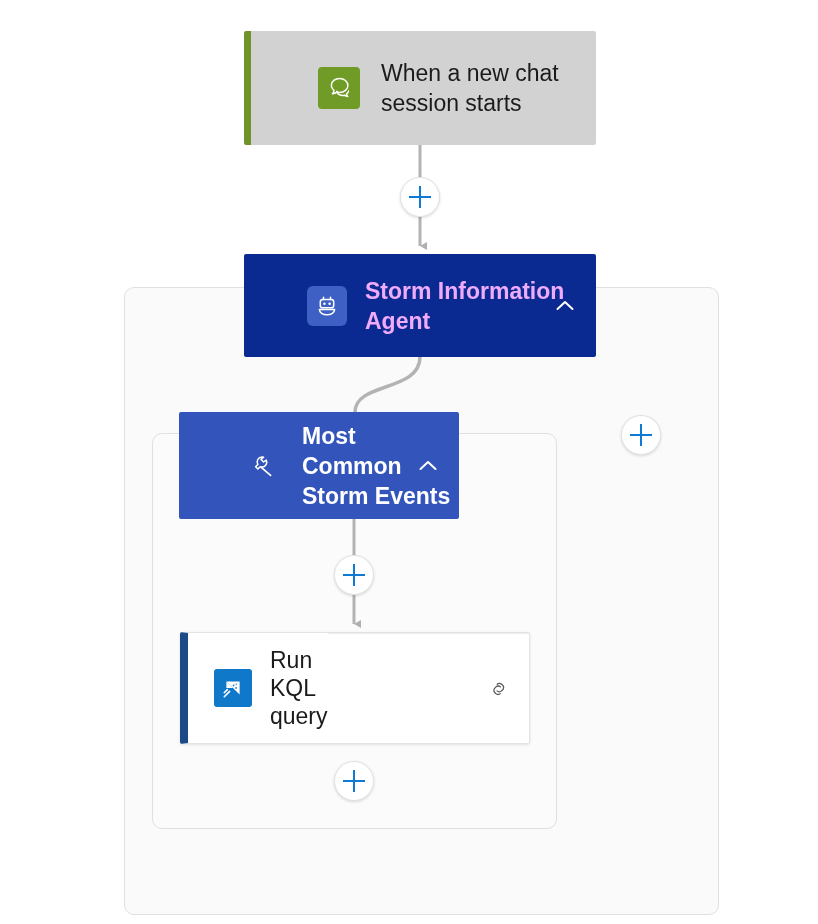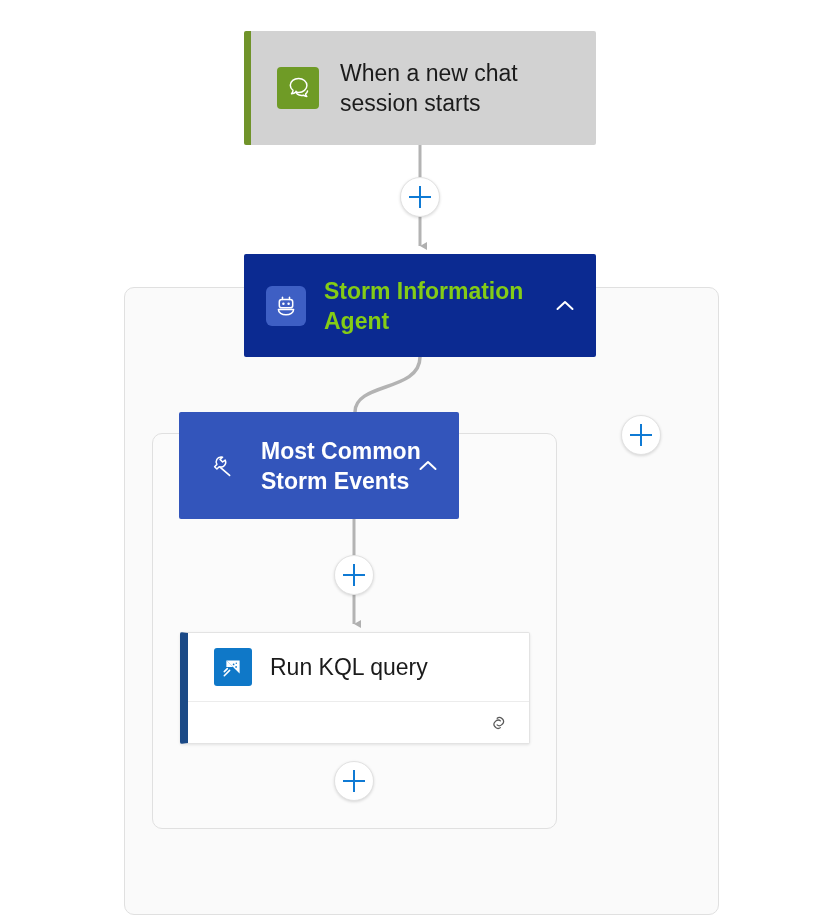--- a/index.html
+++ b/index.html
@@ -53,20 +53,21 @@
     pointer-events: none;
   }
 
   
   .node {
     position: absolute;
     box-sizing: border-box;
     display: flex;
     align-items: center;
     border-radius: 2px;
+    padding-left: 41px;
   }
 
   
   #trigger-node {
     left: 244px;
     top: 31px;
     width: 352px;
     height: 114px;
     background: #d2d2d2;
     border-left: 7px solid #70932a;
@@ -107,21 +108,21 @@
     background: #3e5fc4;
     display: flex;
     align-items: center;
     justify-content: center;
     flex: 0 0 auto;
   }
   #agent-node .node-title {
     margin-left: 18px;
     font-size: 23px;
     line-height: 30px;
-    color: #84cc16;
+    color: #f0abfc;
     font-weight: 600;
     max-width: 220px;
   }
 
   
   #tool-node {
     left: 179px;
     top: 412px;
     width: 280px;
     height: 107px;
@@ -165,21 +166,21 @@
     top: 632px;
     width: 350px;
     height: 112px;
     background: #ffffff;
     border: 1px solid #e3e3e3;
     border-left: 8px solid #1b4a87;
     border-radius: 2px;
     box-sizing: border-box;
     box-shadow: 0 1px 3px rgba(0,0,0,0.10);
     display: flex;
-    flex-direction: column;
+    flex-direction: row;
   }
   #kql-node .kql-head {
     flex: 0 0 68px;
     display: flex;
     align-items: center;
   }
   #kql-node .node-icon {
     width: 38px;
     height: 38px;
     margin-left: 26px;

